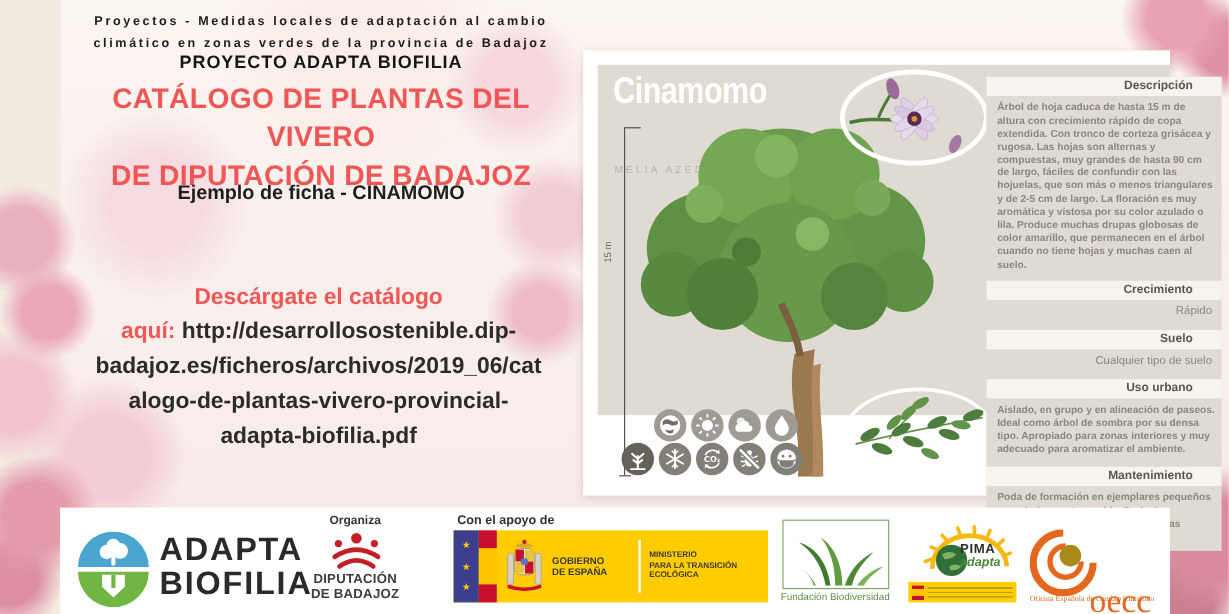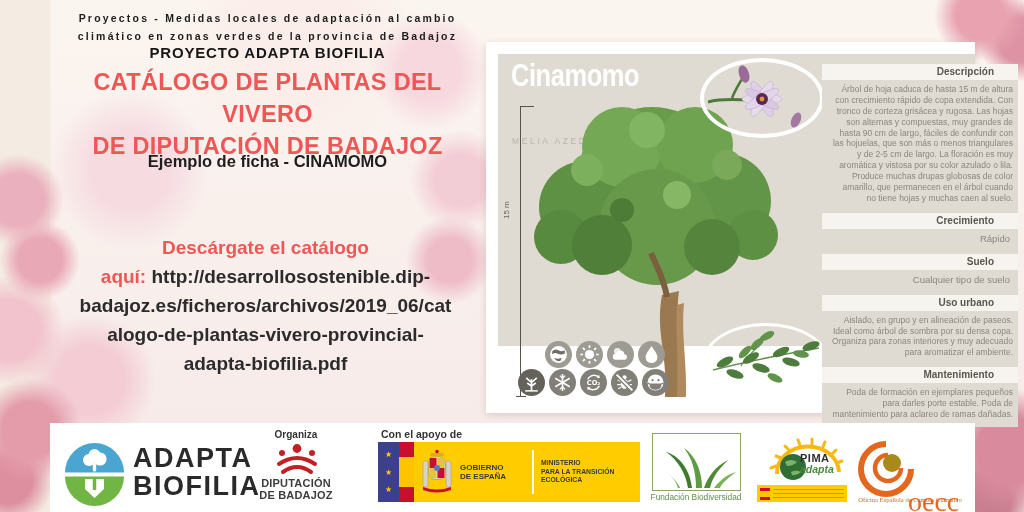--- a/index.html
+++ b/index.html
@@ -59,21 +59,21 @@
   .oval { position:absolute; border:4px solid #fff; border-radius:50%; }
   .flower-oval { left:202px; top:4px; width:124px; height:80px; }
   .leaf-oval { left:204px; top:269px; width:128px; height:80px; border-width:3px; }
   .treebox { position:absolute; left:29px; top:41px; width:260px; height:310px; }
 
   
   .infopanel { left:822px; top:64px; width:196px; background:#e0dbd2; padding-bottom:4px; }
   .tab { background:#f7f4ef; text-align:right; font-size:10px; font-weight:600; color:#5a564e;
     padding:2px 24px 3px 0; margin:6px 0 3px; }
   .sec:first-child .tab { margin-top:0; }
-  .sbody { font-size:8.5px; color:#8b867d; line-height:1.28; padding:1px 5px 3px 9px; text-align:right; }
+  .sbody { font-size:8.5px; color:#8b867d; line-height:1.28; padding:1px 5px 3px 9px; text-align:left;font-weight:bold; }
   .sval { font-size:9.5px; color:#8b867d; text-align:right; padding:1px 8px 4px 0; }
 
   
   .iconrow { position:absolute; display:flex; gap:4px; }
   .iconrow.r1 { left:545px; top:341px; }
   .iconrow.r2 { left:518px; top:369px; }
   .cicon { width:27px; height:27px; border-radius:50%; display:flex; align-items:center; justify-content:center; }
   .g1 { background:#9d9b93; } .g2 { background:#817f77; } .g3 { background:#64625b; }
 
   
@@ -287,21 +287,21 @@
     <div class="sec">
       <div class="tab">Crecimiento</div>
       <div class="sval">Rápido</div>
     </div>
     <div class="sec">
       <div class="tab">Suelo</div>
       <div class="sval">Cualquier tipo de suelo</div>
     </div>
     <div class="sec">
       <div class="tab">Uso urbano</div>
-      <div class="sbody">Aislado, en grupo y en alineación de paseos. Ideal como árbol de sombra por su densa copa. Organiza para zonas interiores y muy adecuado para aromatizar el ambiente.</div>
+      <div class="sbody">Aislado, en grupo y en alineación de paseos. Ideal como árbol de sombra por su densa tipo. Apropiado para zonas interiores y muy adecuado para aromatizar el ambiente.</div>
     </div>
     <div class="sec">
       <div class="tab">Mantenimiento</div>
       <div class="sbody">Poda de formación en ejemplares pequeños para darles porte estable. Poda de mantenimiento para aclareo de ramas dañadas.</div>
     </div>
   </div>
 
   <div class="abs footer"></div>
 
   <svg class="abs ad-circ" width="63" height="63" viewBox="0 0 63 63">

